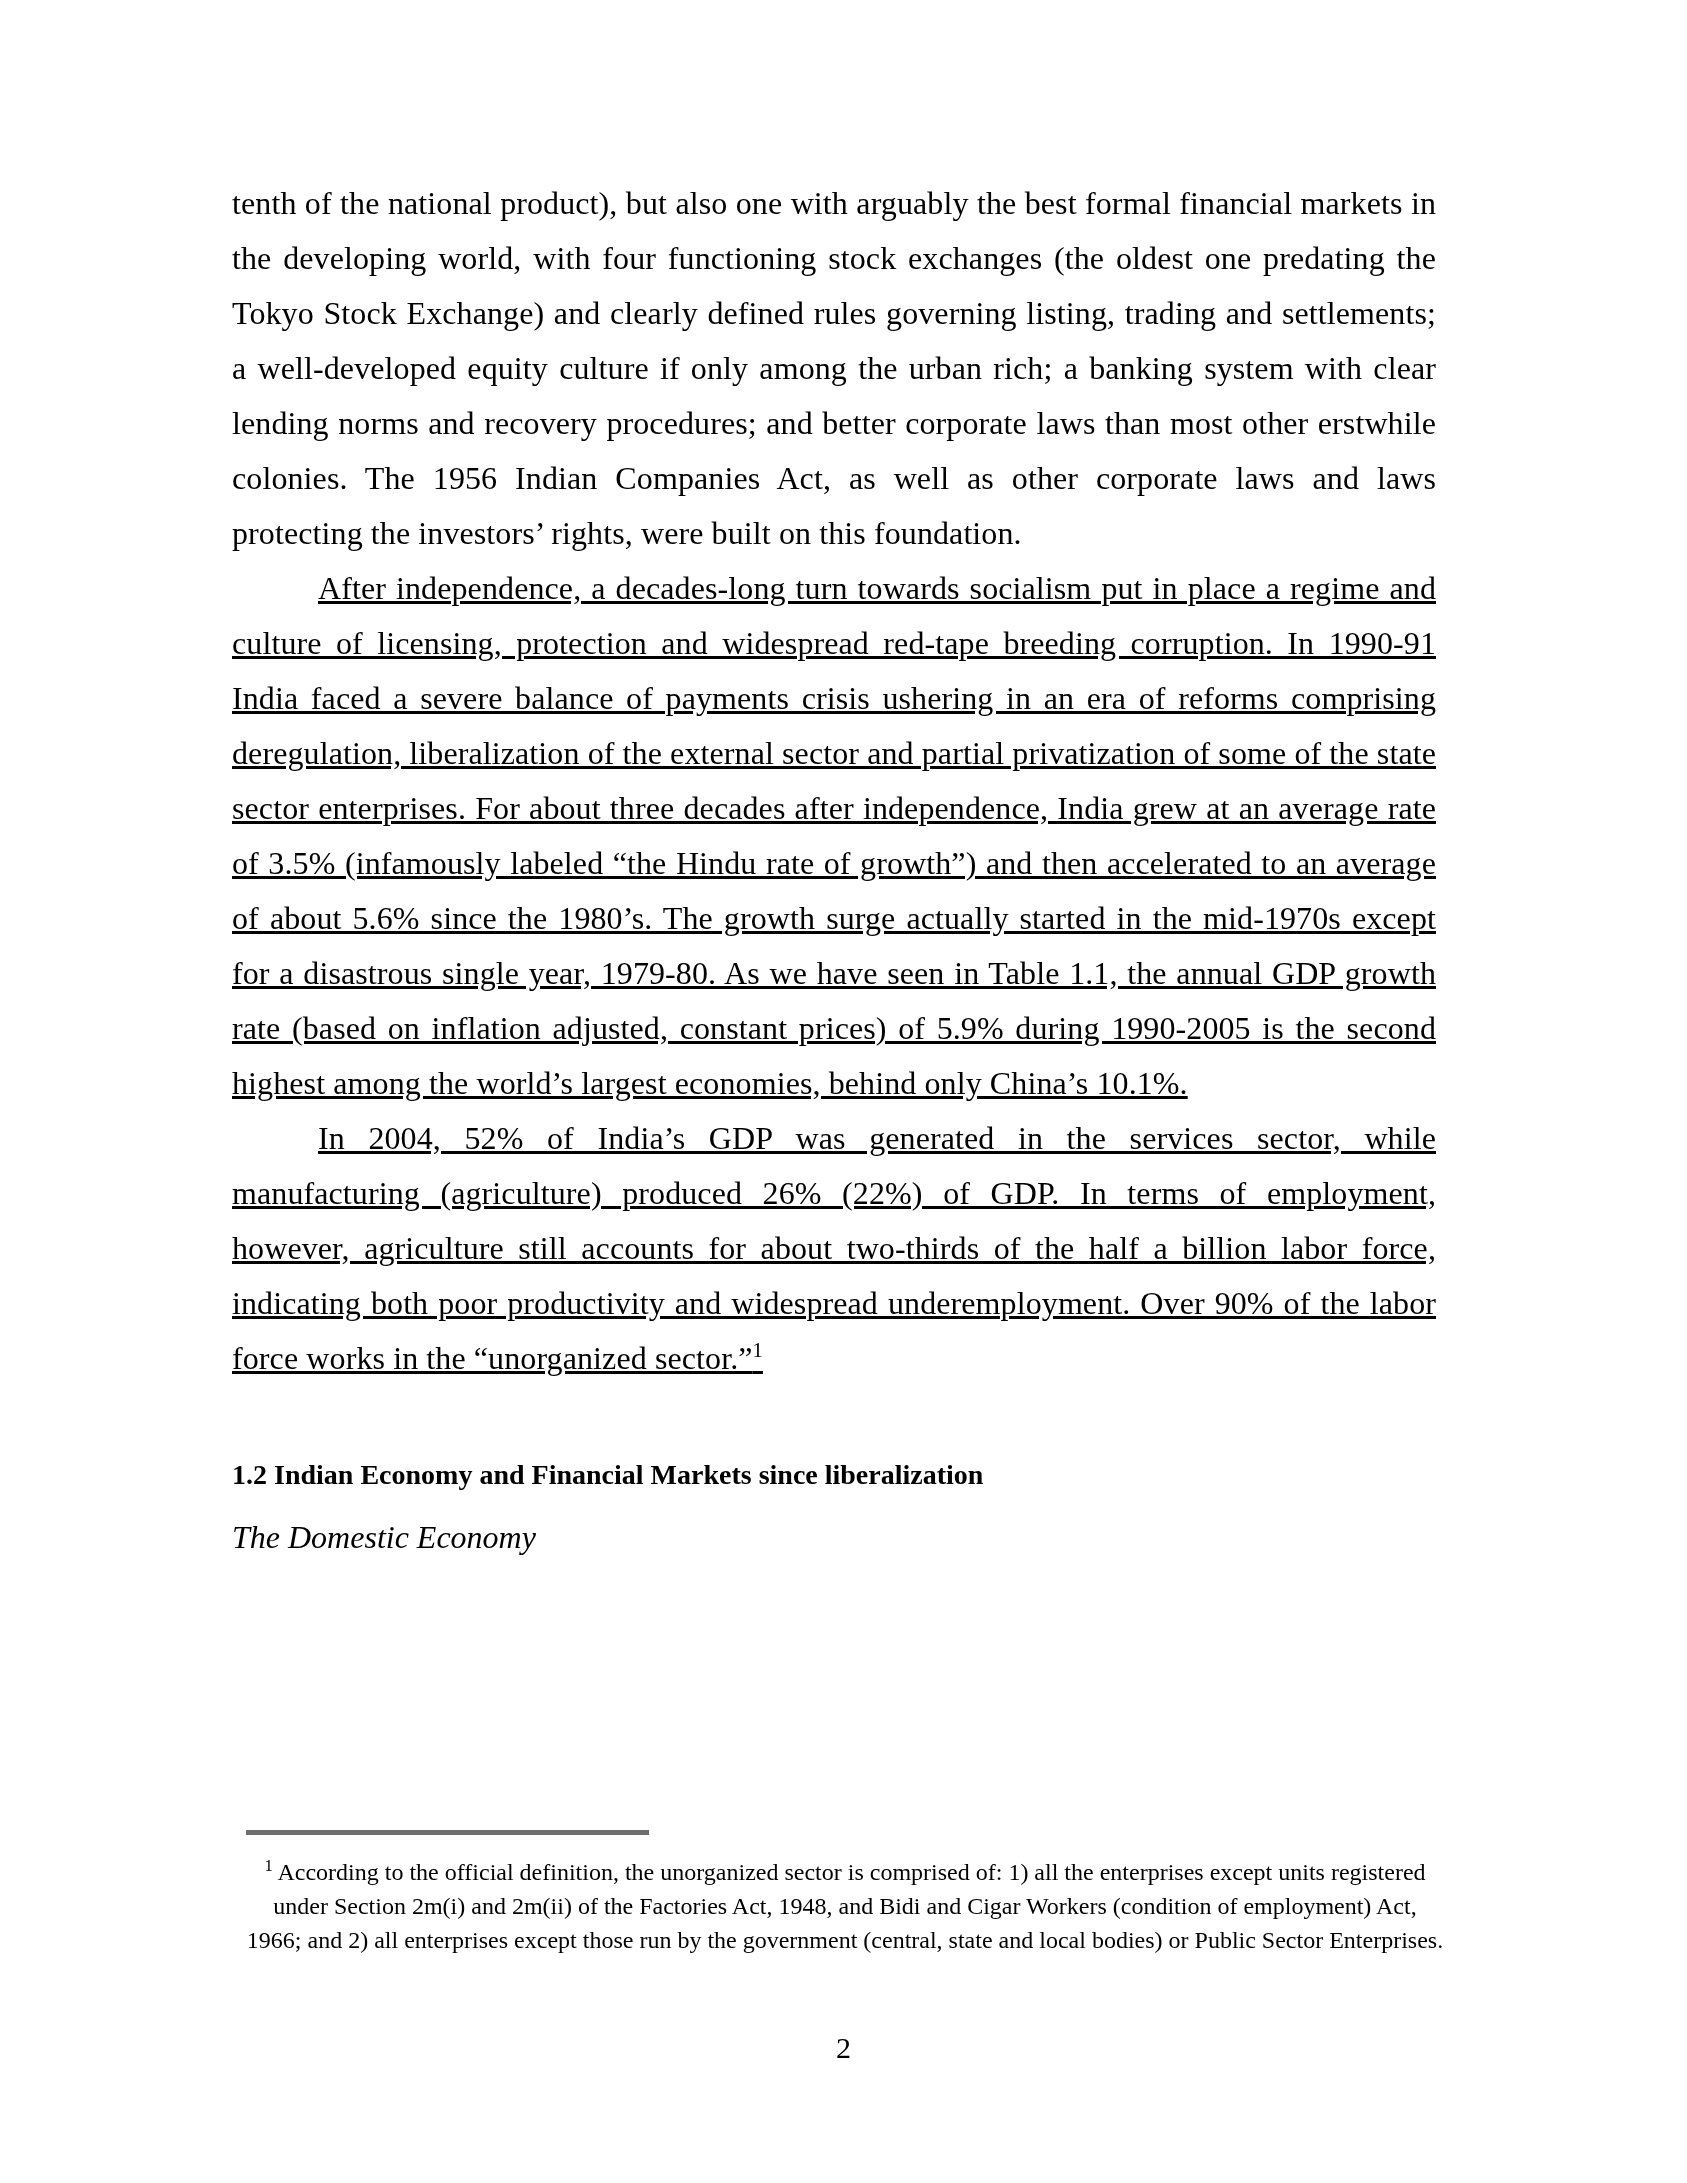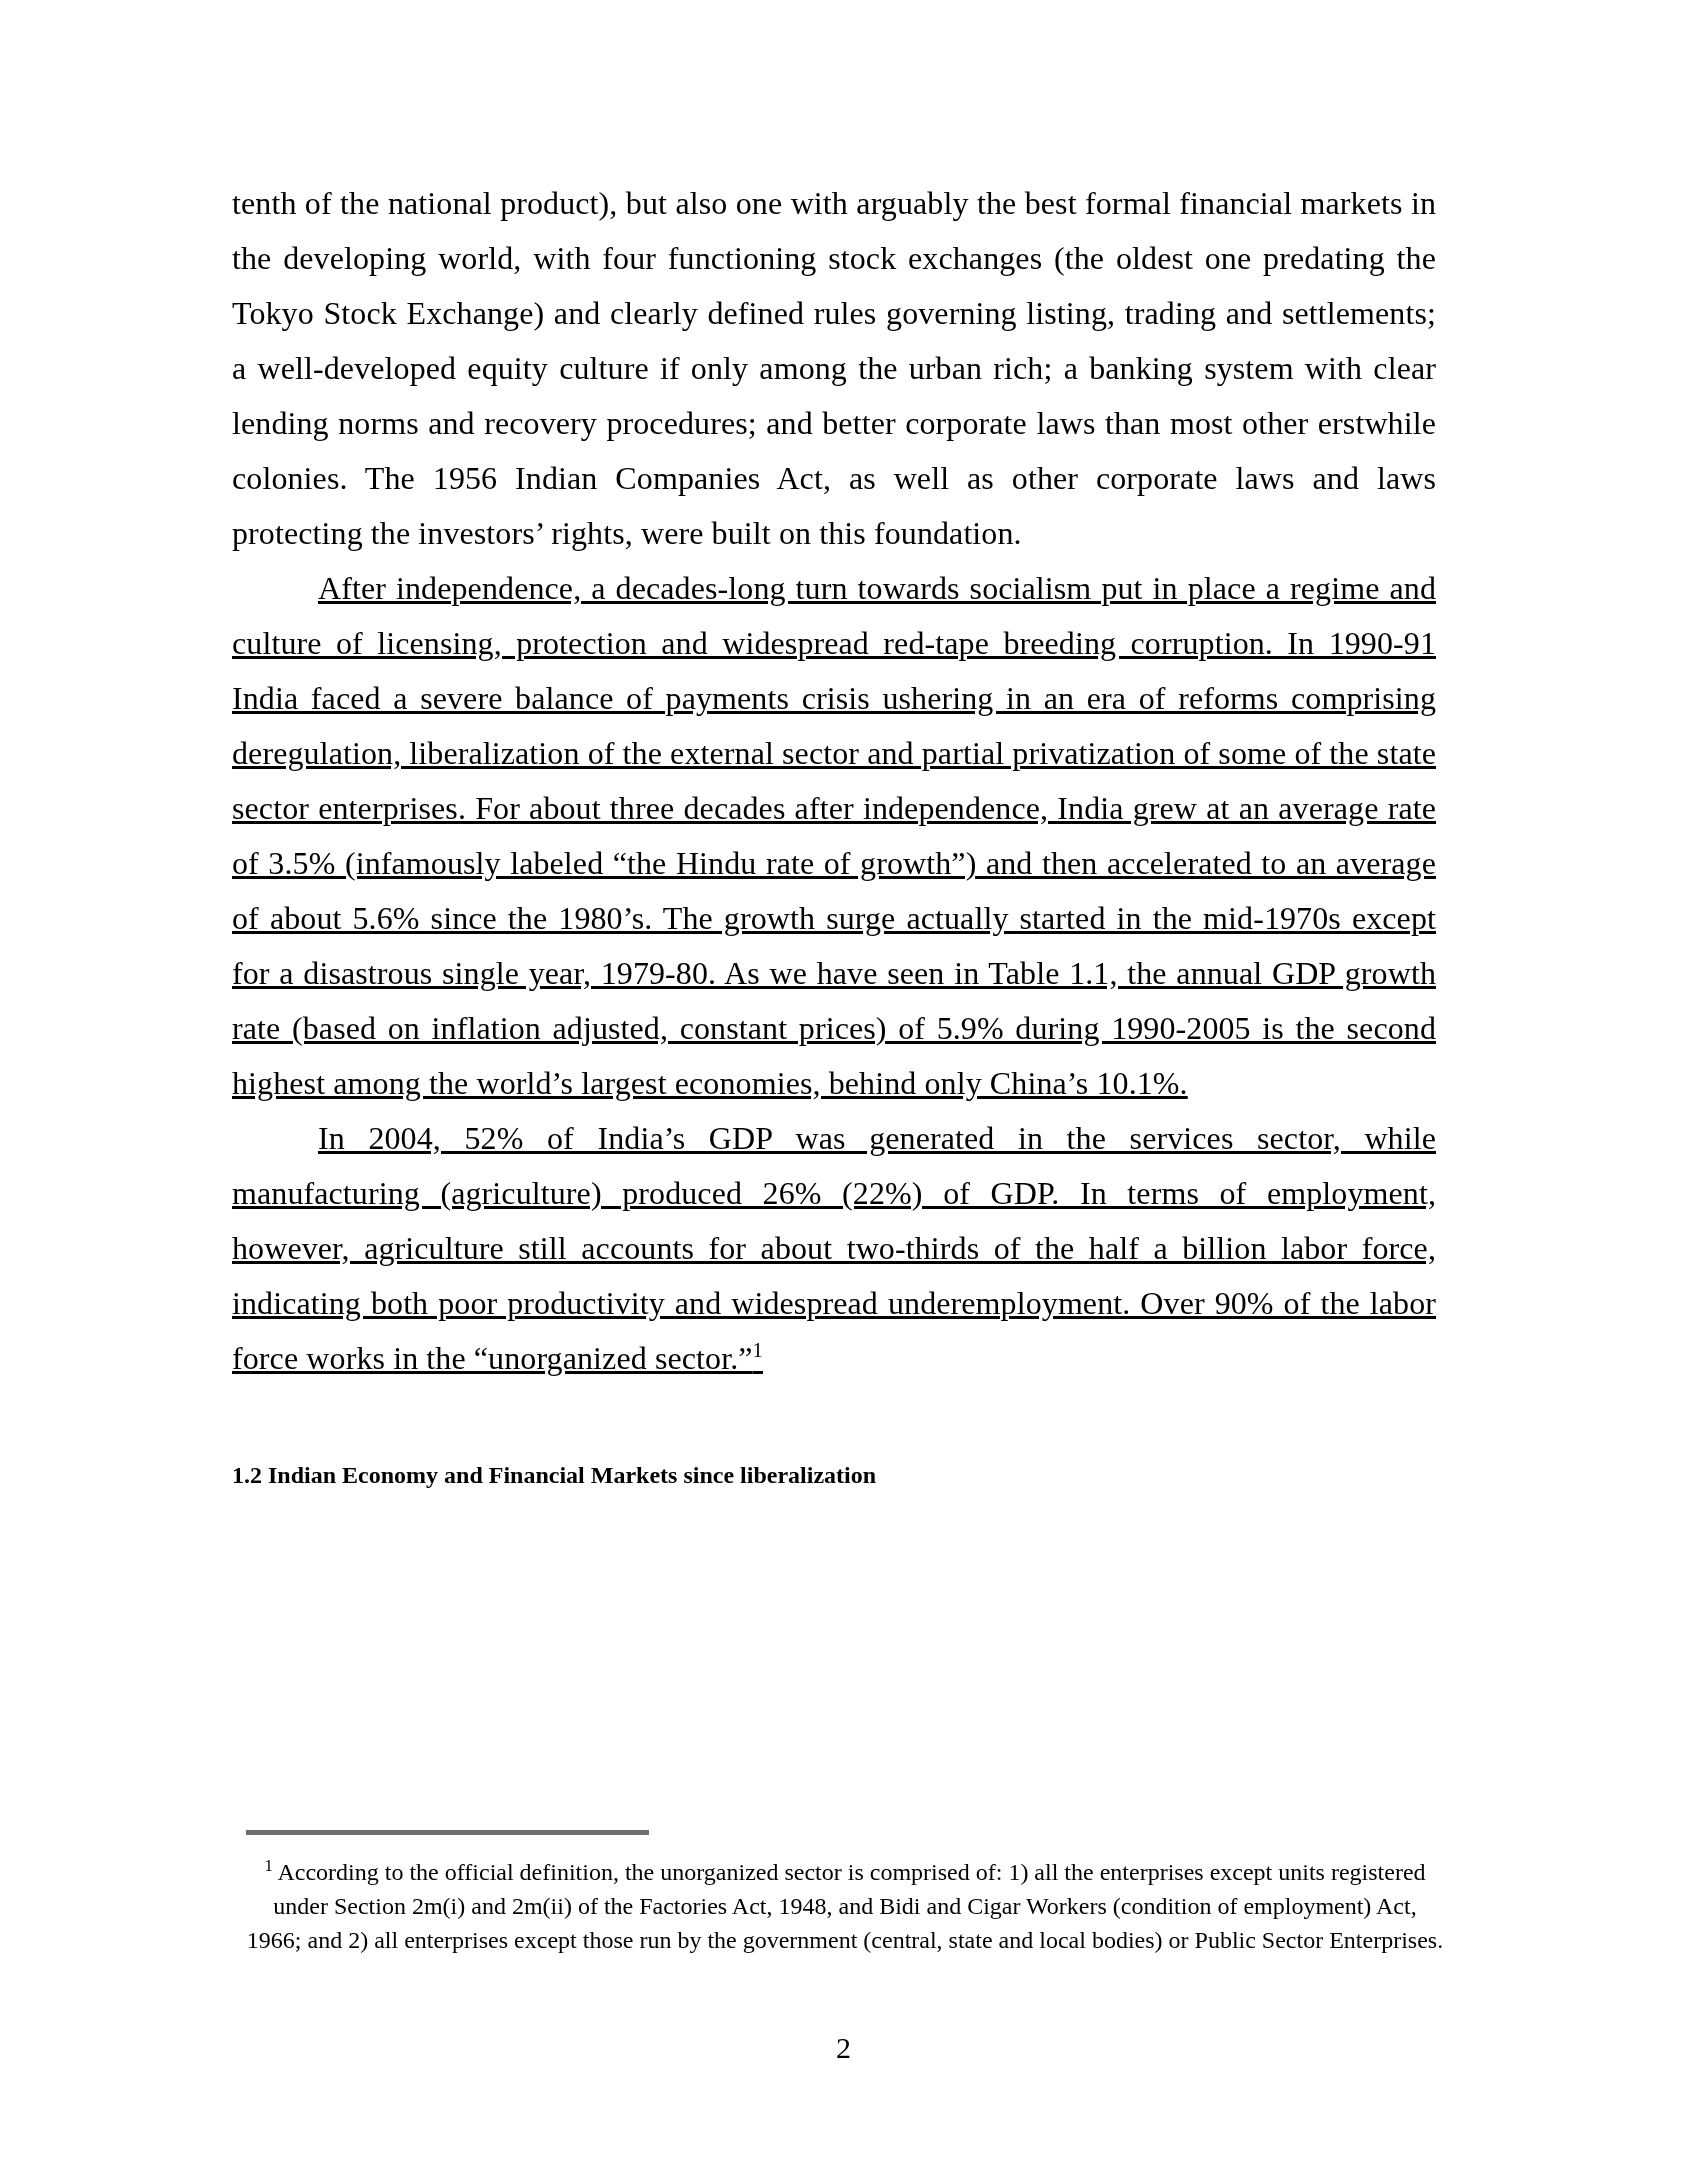--- a/index.html
+++ b/index.html
@@ -40,21 +40,21 @@
     text-indent: 86px;
     text-decoration: underline;
   }
   .sup {
     font-size: 20.6px;
     vertical-align: super;
     line-height: 0;
   }
   .section-heading {
     margin: 0;
-    font-size: 24px;
+    font-size: 28px;
     font-weight: bold;
     line-height: 44px;
     text-align: left;
   }
   .sub-heading {
     margin: 0;
     font-size: 32px;
     font-style: italic;
     line-height: 44px;
     text-align: left;
@@ -108,20 +108,21 @@
     <p class="body-par indent">After independence, a decades-long turn towards socialism put in place a regime and culture of licensing, protection and widespread red-tape breeding corruption.  In 1990-91 India faced a severe balance of payments crisis ushering in an era of reforms comprising deregulation, liberalization of the external sector and partial privatization of some of the state sector enterprises. For about three decades after independence, India grew at an average rate of 3.5% (infamously labeled “the Hindu rate of growth”) and then accelerated to an average of about 5.6% since the 1980’s.  The growth surge actually started in the mid-1970s except for a disastrous single year, 1979-80.  As we have seen in Table 1.1, the annual GDP growth rate (based on inflation adjusted, constant prices) of 5.9% during 1990-2005 is the second highest among the world’s largest economies, behind only China’s 10.1%.</p>
 
     <p class="body-par indent"><span>In 2004, 52% of India’s GDP was generated in the services sector, while manufacturing (agriculture) produced 26% (22%) of GDP.  In terms of employment, however, agriculture still accounts for about two-thirds of the half a billion labor force, indicating both poor productivity and widespread underemployment.  Over 90% of the labor force works in the “unorganized sector.”</span><span class="sup">1</span></p>
 
     <div class="spacer-lg"></div>
 
     <p class="section-heading">1.2 Indian Economy and Financial Markets since liberalization</p>
 
     <div class="spacer-md"></div>
 
+    <p class="sub-heading">The Domestic Economy</p>
 
     <div class="spacer-sm"></div>
 
 
   </div>
 
   <div class="footnote-area">
     <div class="footnote-rule"></div>
     <p class="footnote"><span class="fn-sup">1</span> <span>According to the official definition, the unorganized sector is comprised of: 1) all the enterprises except units registered under Section 2m(i) and 2m(ii) of the Factories Act, 1948, and Bidi and Cigar Workers (condition of employment) Act, 1966; and 2) all enterprises except those run by the government (central, state and local bodies) or Public Sector Enterprises.</span></p>
   </div>

